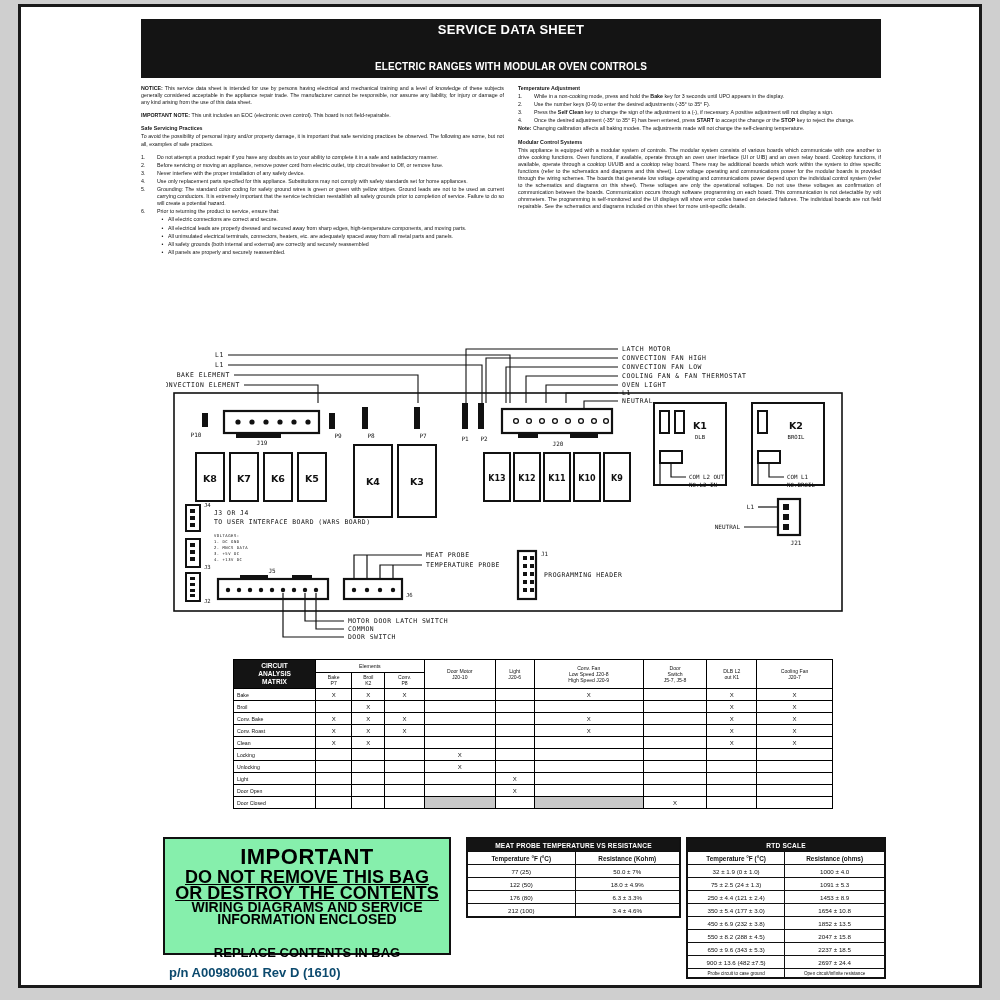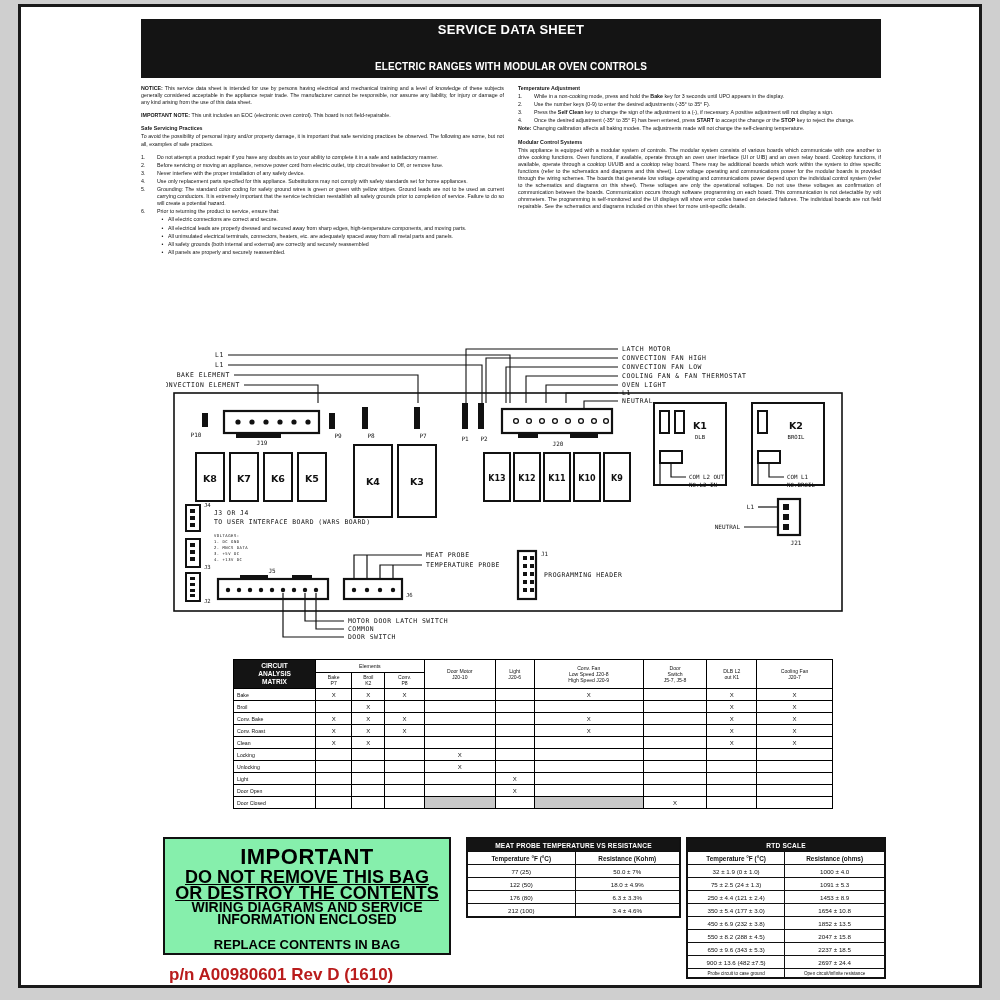--- a/index.html
+++ b/index.html
@@ -57,22 +57,22 @@
 
   
   .bag{
     position:absolute;left:22px;top:818px;width:288px;height:118px;
     border:2.5px solid #111;background:#86efac;box-sizing:border-box;
     text-align:center;padding-top:5px;
   }
   .bag .l1{font-size:22px;font-weight:bold;letter-spacing:.5px;line-height:25px;}
   .bag .l2,.bag .l3{font-size:18px;font-weight:bold;text-decoration:underline;line-height:16px;}
   .bag .l4,.bag .l5{font-size:14px;font-weight:bold;line-height:12px;}
-  .bag .l6{font-size:13px;font-weight:bold;line-height:17px;margin-top:11px;}
-  .pn{position:absolute;left:28px;top:946px;font-size:17px;font-weight:bold;color:#b91c1c;}
+  .bag .l6{font-size:13px;font-weight:bold;line-height:17px;margin-top:19px;}
+  .pn{position:absolute;left:28px;top:946px;font-size:13px;font-weight:bold;color:#0c4a6e;}
 
   .tbl-probe{position:absolute;left:325px;top:818px;width:215px;}
   .tbl-rtd{position:absolute;left:545px;top:818px;width:200px;}
   table.dt{border-collapse:collapse;width:100%;font-size:6.2px;color:#111;
     border:2px solid #111;}
   table.dt th,table.dt td{border:0.8px solid #111;text-align:center;padding:2.5px 1px;font-weight:normal;}
   table.dt tr.hdr th{background:#141414;color:#fff;font-weight:bold;font-size:6.6px;letter-spacing:.2px;}
   table.dt tr.sub th{font-weight:bold;font-size:6.4px;}
   table.dt tr.foot td{font-size:4.6px;padding:1.5px 1px;}
 </style>

